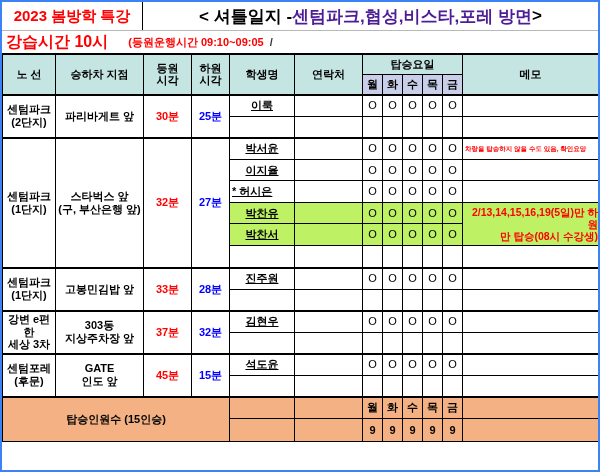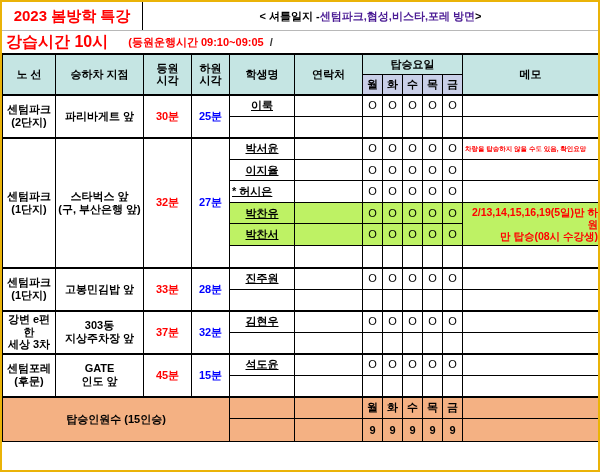--- a/index.html
+++ b/index.html
@@ -1,38 +1,38 @@
 <!DOCTYPE html>
 <html><head>
 <meta charset="utf-8">
 <style>
   * { margin:0; padding:0; box-sizing:border-box; }
   html,body { background:#fff; }
   .sheet {
     width:600px; height:472px;
-    border:2px solid #eab308;
+    border:2px solid #3b82f6;
     background:#fff;
     font-family:"Liberation Sans", sans-serif;
     overflow:hidden;
   }
   
   .top { width:100%; }
   .trow { display:flex; align-items:center; }
   .trow1 { height:29px; border-bottom:1px solid #b8b8b8; }
   .trow2 { height:29px; border-bottom:1px solid #888; }
   .trow3 { height:23px; border-bottom:1px solid #000; padding-left:4px; display:flex; align-items:center; }
   .tcell-l {
     width:141px; flex:0 0 141px; height:100%;
     border-right:1px solid #000;
     display:flex; align-items:center; justify-content:center;
     font-weight:bold; font-size:15px;
   }
   .trow1 .tcell-l { color:#ff0000; }
   .tcell-r { flex:1; height:100%; display:flex; align-items:center; }
-  .title { justify-content:center; font-weight:bold; font-size:11px; color:#000; }
+  .title { justify-content:center; font-weight:bold; font-size:17px; color:#000; }
   .title .orange { color:#4c1d95; }
   .blue-italic { color:#0000ff; font-style:italic; font-weight:bold; }
   .trow2 .tcell-l { font-size:13px; }
   .driver { justify-content:flex-end; padding-right:10px; font-size:14px; }
   .class-time { color:#ff0000; font-weight:bold; font-size:16px; margin-right:20px; }
   .pickup-window { color:#ff0000; font-weight:bold; font-size:11px; }
   .sep { color:#333; font-weight:bold; font-size:11px; margin:0 6px; }
   .dropoff-window { color:#0000ff; font-weight:bold; font-size:11px; }
 
   

